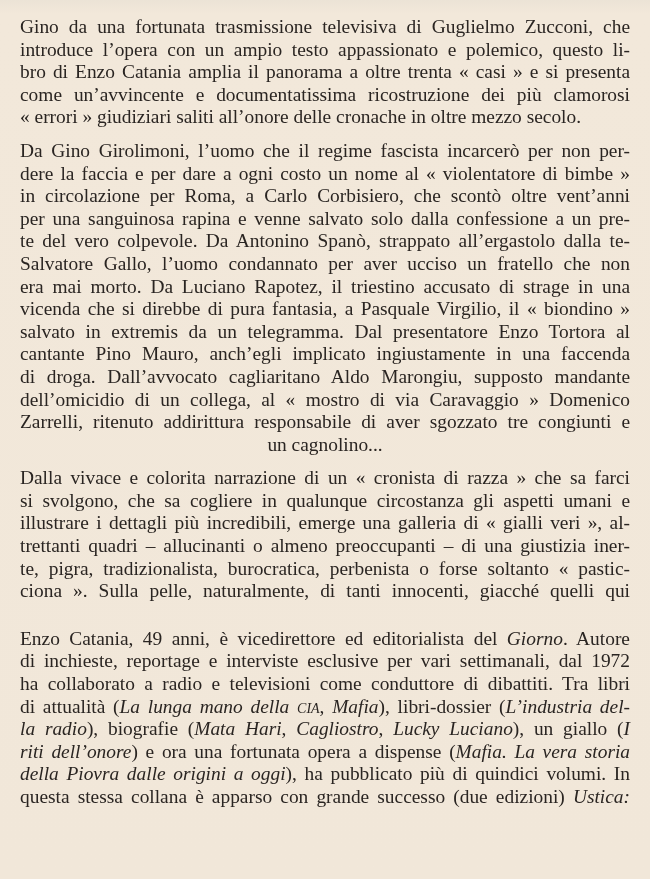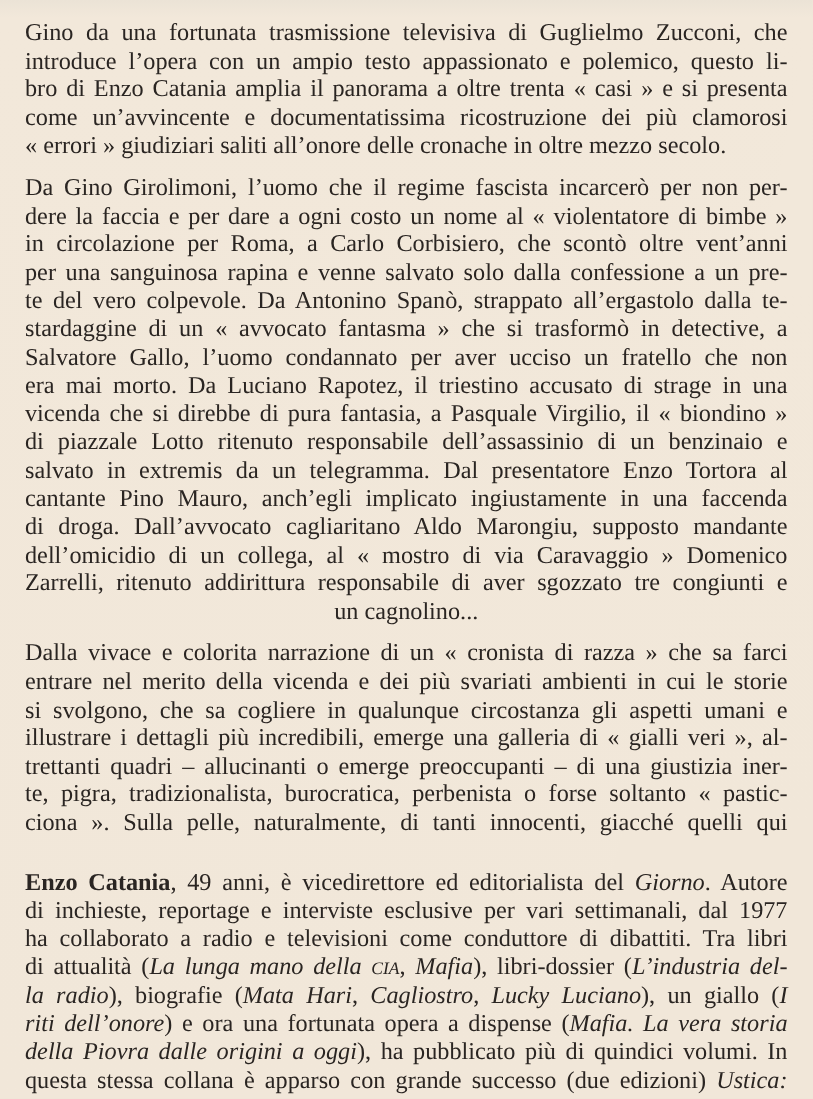--- a/index.html
+++ b/index.html
@@ -14,21 +14,21 @@
     position: absolute; left: 20px; top: 16px; width: 610px;
     font-size: 19.4px; line-height: 22.6px;
     text-align: justify;
   }
   .line { display: block; text-align: justify; text-align-last: justify; white-space: nowrap; }
   .line.last { text-align-last: left; }
   .line.center { text-align: right; text-align-last: center; }
   .para { margin: 0 0 11px 0; }
   .para.bio { margin-top: 25px; }
   .smallcaps { font-variant: small-caps; text-transform: lowercase; }
-  b { font-weight: bold; }
+  b { font-weight: normal; }
   i { font-style: italic; }
 </style>
 </head>
 <body>
 
 <div class="page">
 
   <p class="para">
     <span class="line">Gino da una fortunata trasmissione televisiva di Guglielmo Zucconi, che</span>
     <span class="line">introduce l’opera con un ampio testo appassionato e polemico, questo li-</span>
@@ -36,46 +36,43 @@
     <span class="line">come un’avvincente e documentatissima ricostruzione dei più clamorosi</span>
     <span class="line last">« errori » giudiziari saliti all’onore delle cronache in oltre mezzo secolo.</span>
   </p>
 
   <p class="para">
     <span class="line">Da Gino Girolimoni, l’uomo che il regime fascista incarcerò per non per-</span>
     <span class="line">dere la faccia e per dare a ogni costo un nome al « violentatore di bimbe »</span>
     <span class="line">in circolazione per Roma, a Carlo Corbisiero, che scontò oltre vent’anni</span>
     <span class="line">per una sanguinosa rapina e venne salvato solo dalla confessione a un pre-</span>
     <span class="line">te del vero colpevole. Da Antonino Spanò, strappato all’ergastolo dalla te-</span>
-    <span class="line">stardaggine di un « avvocato fantasma » che si trasformò in detective, a</span>
     <span class="line">Salvatore Gallo, l’uomo condannato per aver ucciso un fratello che non</span>
     <span class="line">era mai morto. Da Luciano Rapotez, il triestino accusato di strage in una</span>
     <span class="line">vicenda che si direbbe di pura fantasia, a Pasquale Virgilio, il « biondino »</span>
-    <span class="line">di piazzale Lotto ritenuto responsabile dell’assassinio di un benzinaio e</span>
     <span class="line">salvato in extremis da un telegramma. Dal presentatore Enzo Tortora al</span>
     <span class="line">cantante Pino Mauro, anch’egli implicato ingiustamente in una faccenda</span>
     <span class="line">di droga. Dall’avvocato cagliaritano Aldo Marongiu, supposto mandante</span>
     <span class="line">dell’omicidio di un collega, al « mostro di via Caravaggio » Domenico</span>
     <span class="line">Zarrelli, ritenuto addirittura responsabile di aver sgozzato tre congiunti e</span>
     <span class="line center">un cagnolino...</span>
   </p>
 
   <p class="para">
     <span class="line">Dalla vivace e colorita narrazione di un « cronista di razza » che sa farci</span>
-    <span class="line">entrare nel merito della vicenda e dei più svariati ambienti in cui le storie</span>
     <span class="line">si svolgono, che sa cogliere in qualunque circostanza gli aspetti umani e</span>
     <span class="line">illustrare i dettagli più incredibili, emerge una galleria di « gialli veri », al-</span>
-    <span class="line">trettanti quadri – allucinanti o emerge preoccupanti – di una giustizia iner-</span>
+    <span class="line">trettanti quadri – allucinanti o almeno preoccupanti – di una giustizia iner-</span>
     <span class="line">te, pigra, tradizionalista, burocratica, perbenista o forse soltanto « pastic-</span>
     <span class="line">ciona ». Sulla pelle, naturalmente, di tanti innocenti, giacché quelli qui</span>
   </p>
 
   <p class="para bio">
     <span class="line"><b>Enzo Catania</b><span>, 49 anni, è vicedirettore ed editorialista del </span><i>Giorno</i><span>. Autore</span></span>
-    <span class="line">di inchieste, reportage e interviste esclusive per vari settimanali, dal 1977</span>
+    <span class="line">di inchieste, reportage e interviste esclusive per vari settimanali, dal 1972</span>
     <span class="line">ha collaborato a radio e televisioni come conduttore di dibattiti. Tra libri</span>
     <span class="line"><span>di attualità (</span><i><span>La lunga mano della </span><span class="smallcaps">CIA</span></i><span>, </span><i>Mafia</i><span>), libri-dossier (</span><i>L’industria del-</i></span>
     <span class="line"><i>la radio</i><span>), biografie (</span><i>Mata Hari</i><span>, </span><i>Cagliostro</i><span>, </span><i>Lucky Luciano</i><span>), un giallo (</span><i>I</i></span>
     <span class="line"><i>riti dell’onore</i><span>) e ora una fortunata opera a dispense (</span><i>Mafia. La vera storia</i></span>
     <span class="line"><i>della Piovra dalle origini a oggi</i><span>), ha pubblicato più di quindici volumi. In</span></span>
     <span class="line"><span>questa stessa collana è apparso con grande successo (due edizioni) </span><i>Ustica:</i></span>
 
   </p>
 
 </div>

